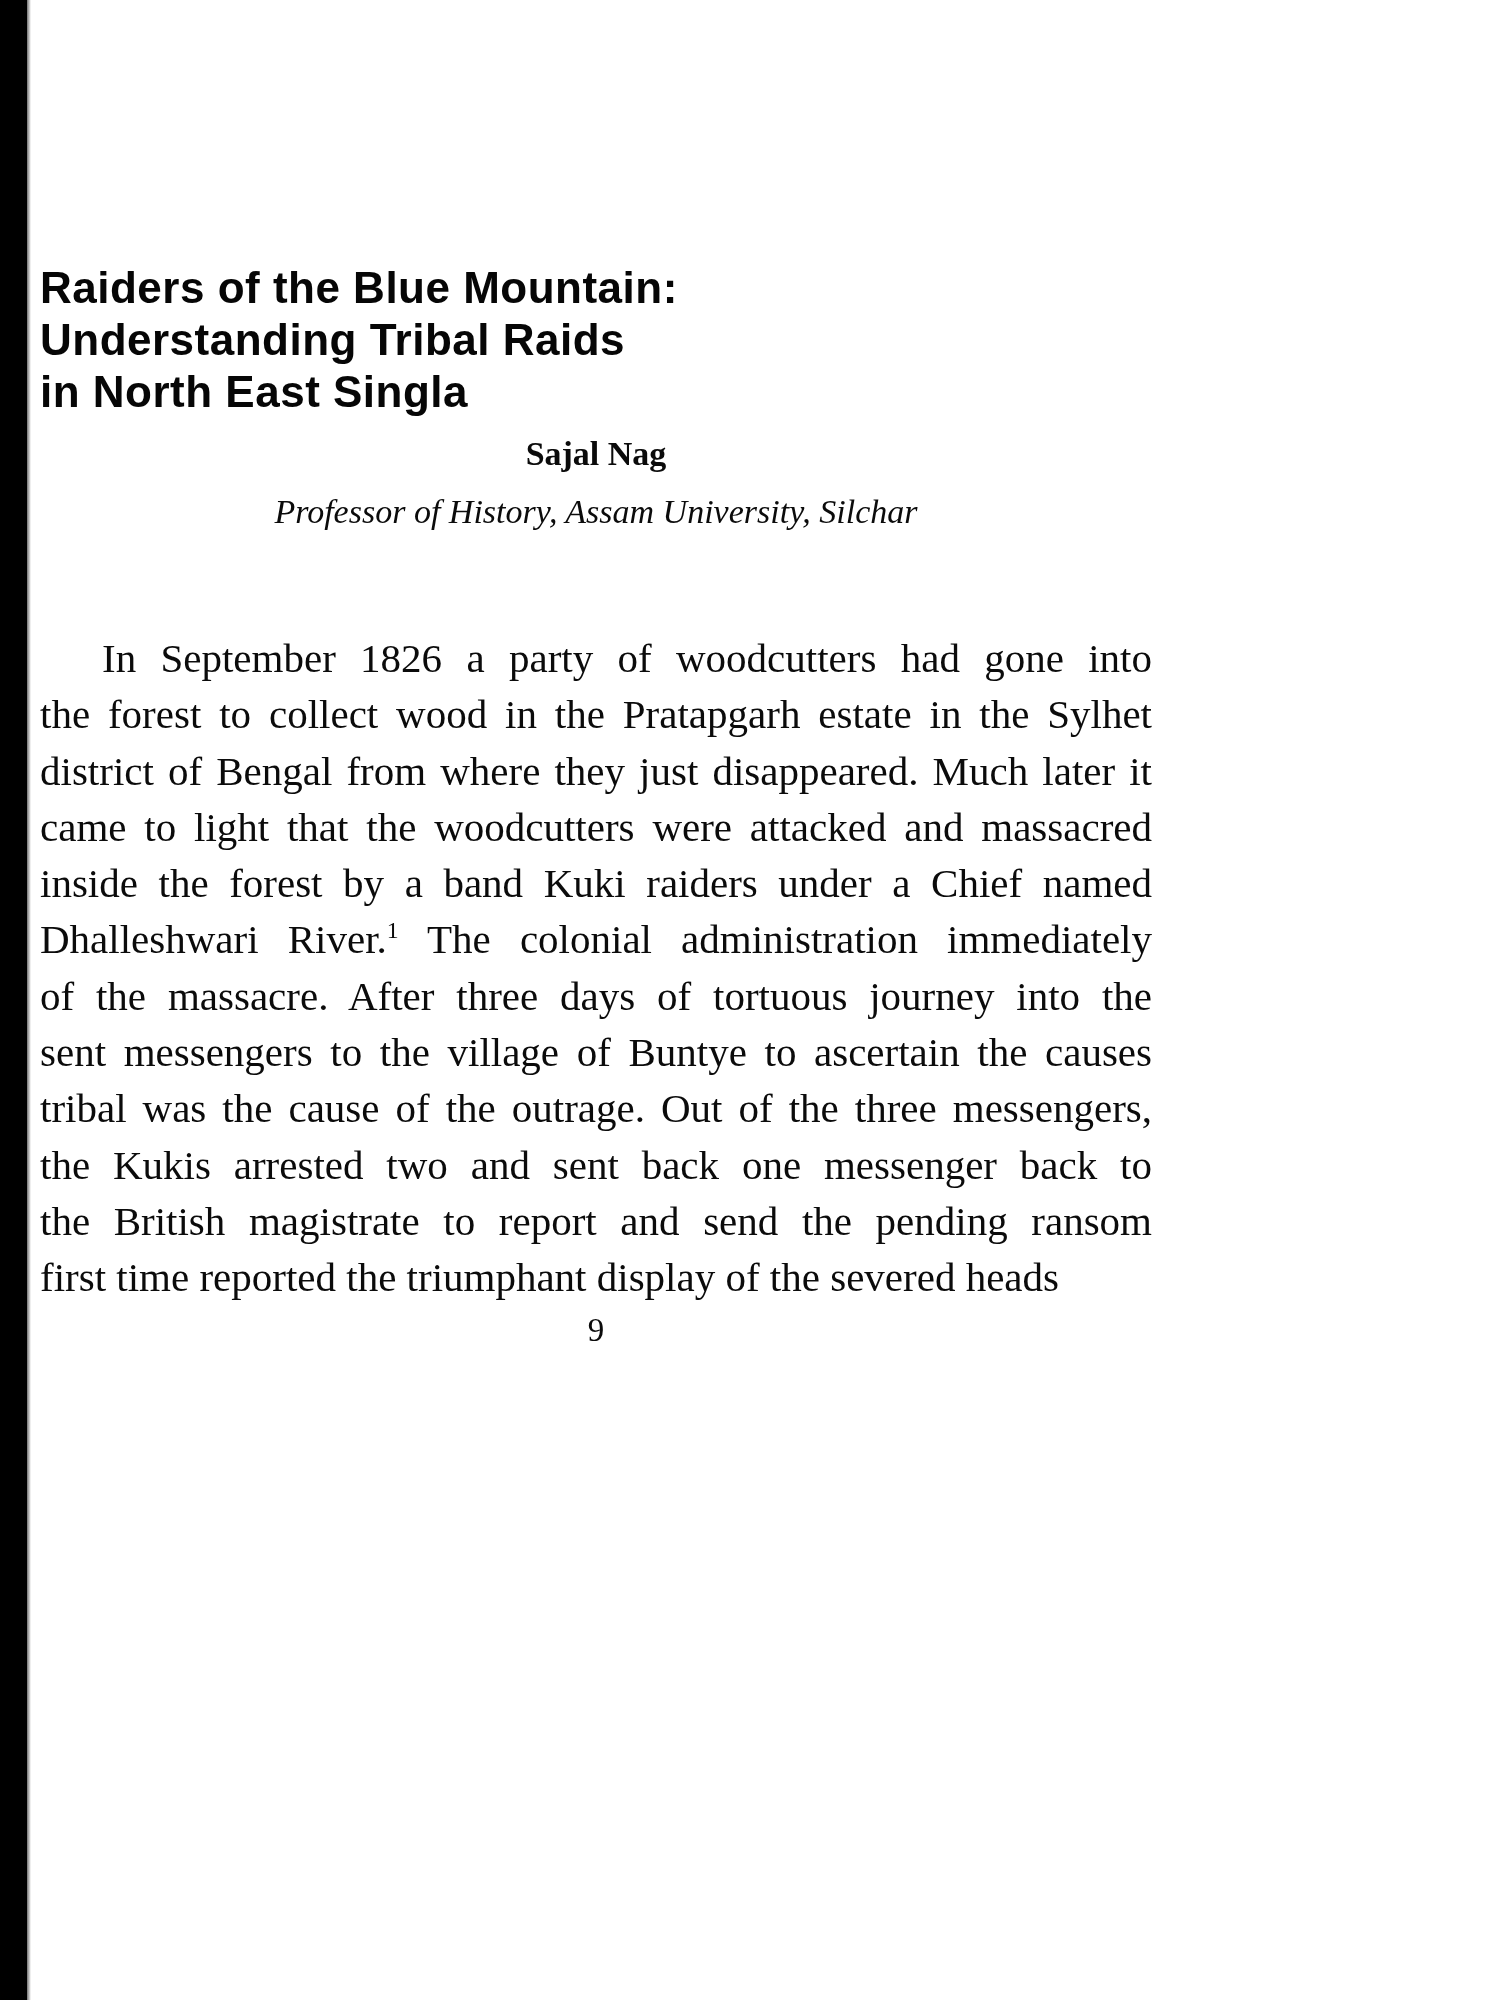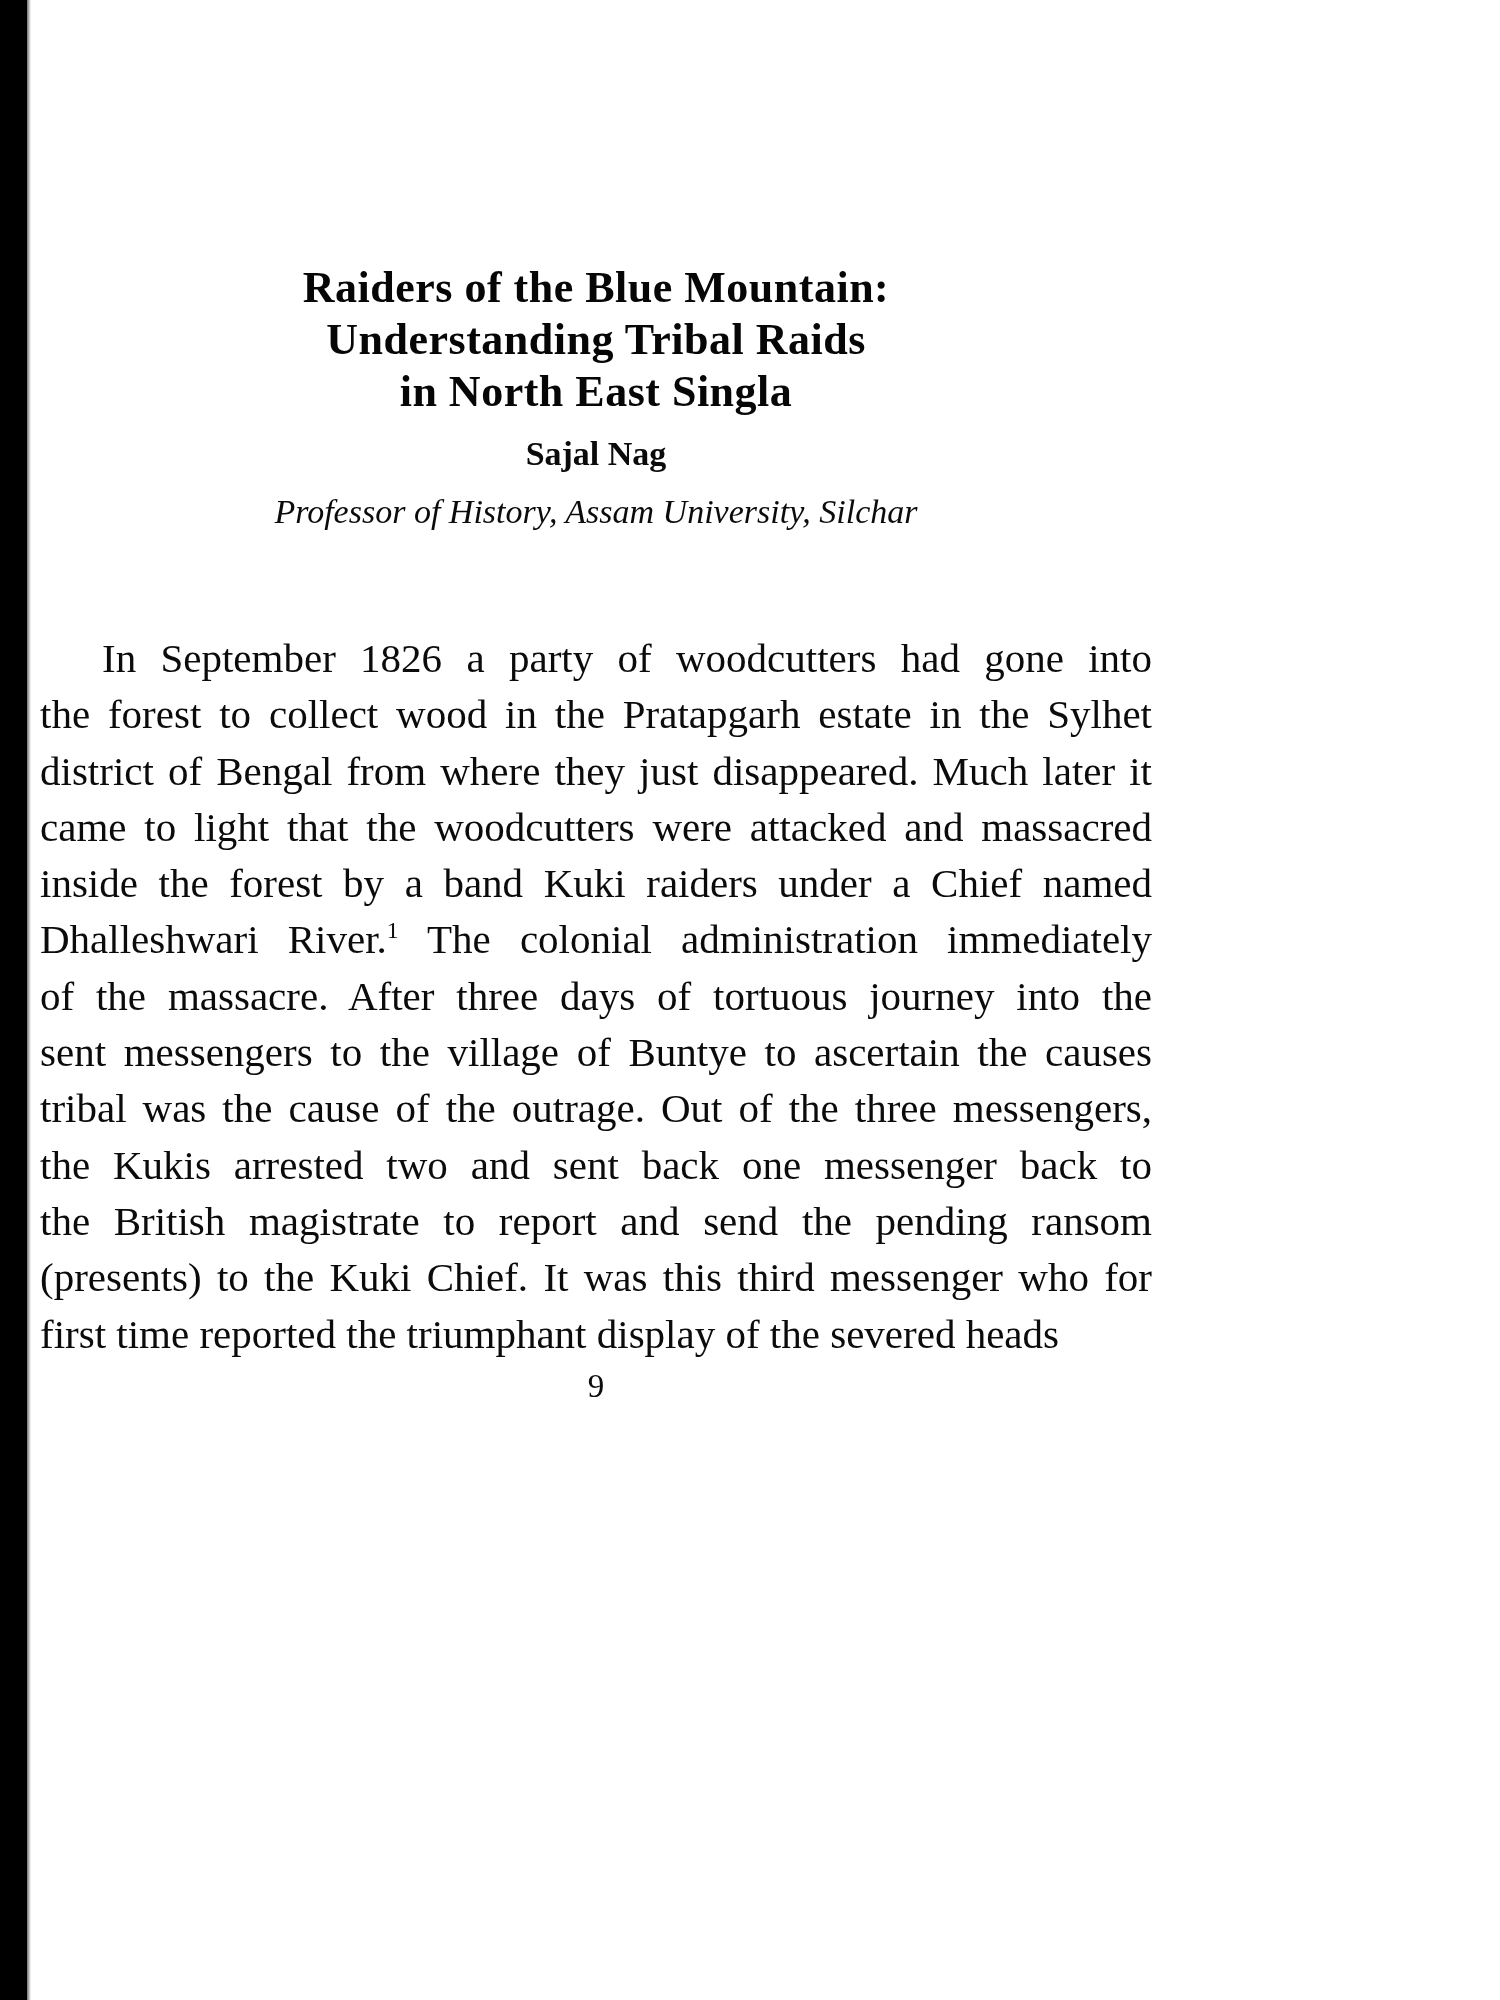--- a/index.html
+++ b/index.html
@@ -34,22 +34,21 @@
     background: linear-gradient(90deg, rgba(0,0,0,0.55), rgba(0,0,0,0));
   }
   .content {
     position: absolute;
     left: 40px;
     top: 0;
     width: 1112px;
   }
   .title {
     margin: 262px 0 0 0;
-    text-align: center;
-    font-family: Liberation Serif, serif;
+    font-family: Liberation Sans, sans-serif;
     font-weight: bold;
     font-size: 44px;
     line-height: 52px;
     letter-spacing: 0.5px;
     color: #060606;
   }
   .author {
     margin-top: 16px;
     text-align: center;
     font-family: "Liberation Serif", serif;
@@ -111,18 +110,17 @@
         <div class="line"><span>the forest to collect wood in the Pratapgarh estate in the Sylhet</span></div>
         <div class="line"><span>district of Bengal from where they just disappeared. Much later it</span></div>
         <div class="line"><span>came to light that the woodcutters were attacked and massacred</span></div>
         <div class="line"><span>inside the forest by a band Kuki raiders under a Chief named</span></div>
         <div class="line"><span>Dhalleshwari River.</span><sup>1</sup><span> The colonial administration immediately</span></div>
         <div class="line"><span>of the massacre. After three days of tortuous journey into the</span></div>
         <div class="line"><span>sent messengers to the village of Buntye to ascertain the causes</span></div>
         <div class="line"><span>tribal was the cause of the outrage. Out of the three messengers,</span></div>
         <div class="line"><span>the Kukis arrested two and sent back one messenger back to</span></div>
         <div class="line"><span>the British magistrate to report and send the pending ransom</span></div>
-        <div class="line"><span>(presents) to the Kuki Chief. It was this third messenger who for</span></div>
         <div class="line last"><span>first time reported the triumphant display of the severed heads</span></div>
       </div>
     <div class="pagenum">9</div>
   </div>
 </div>
 
 </body></html>

